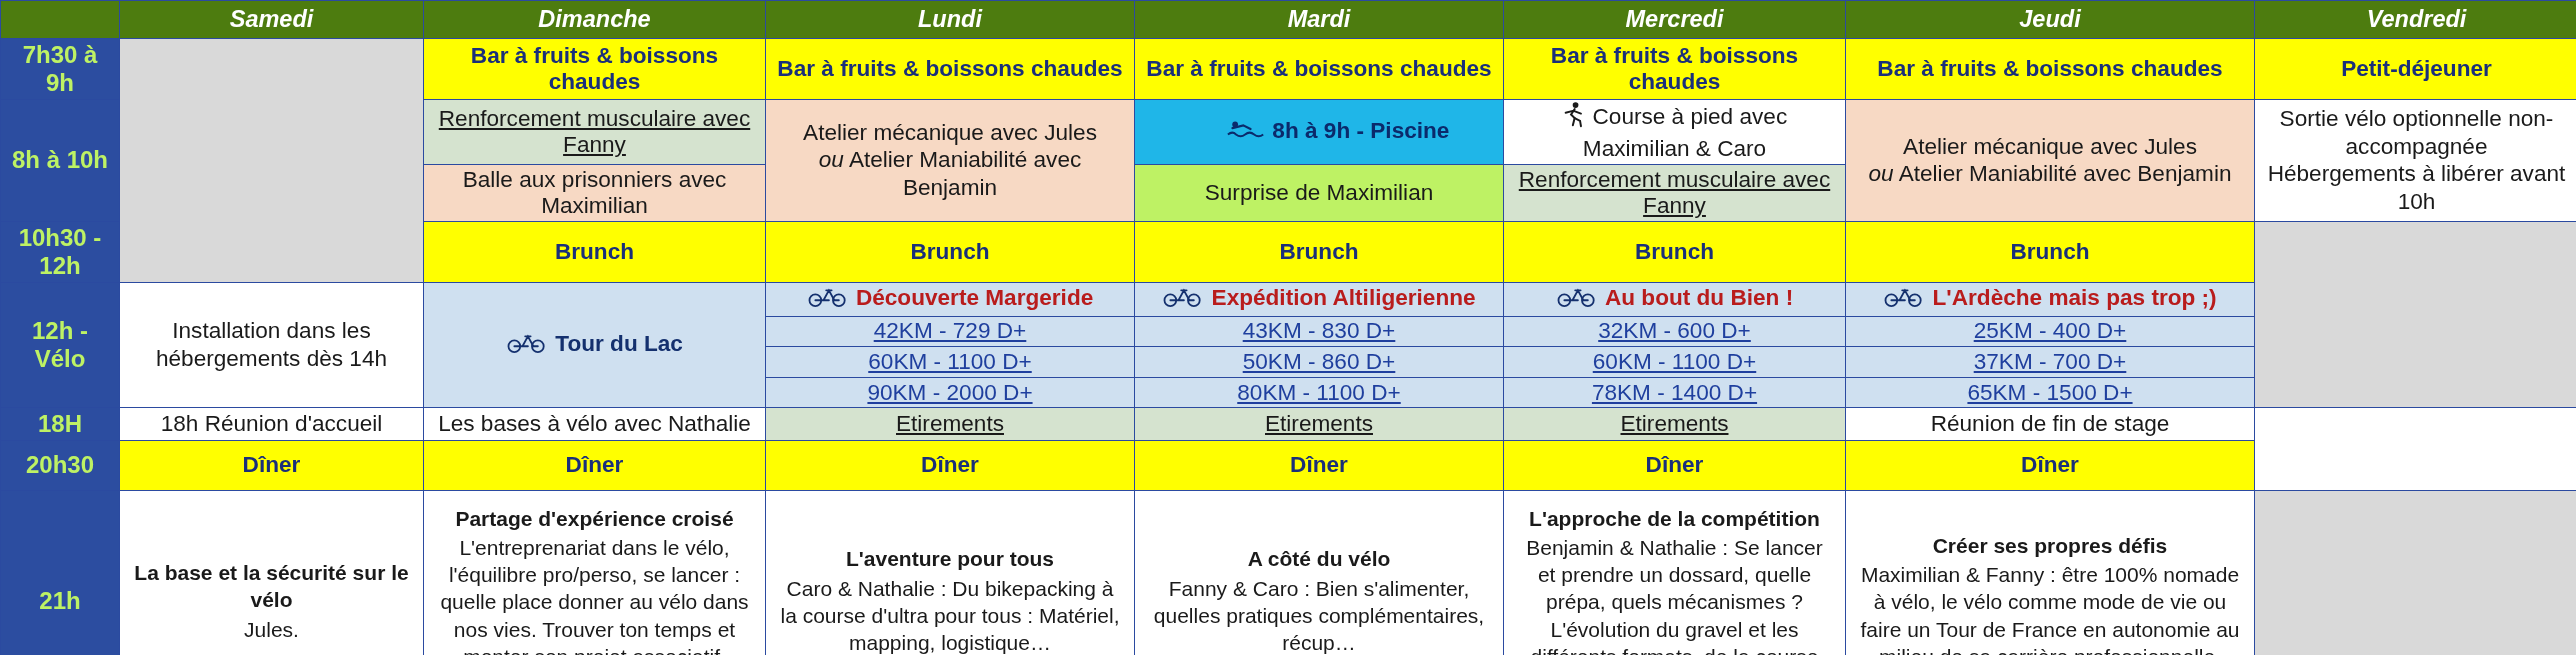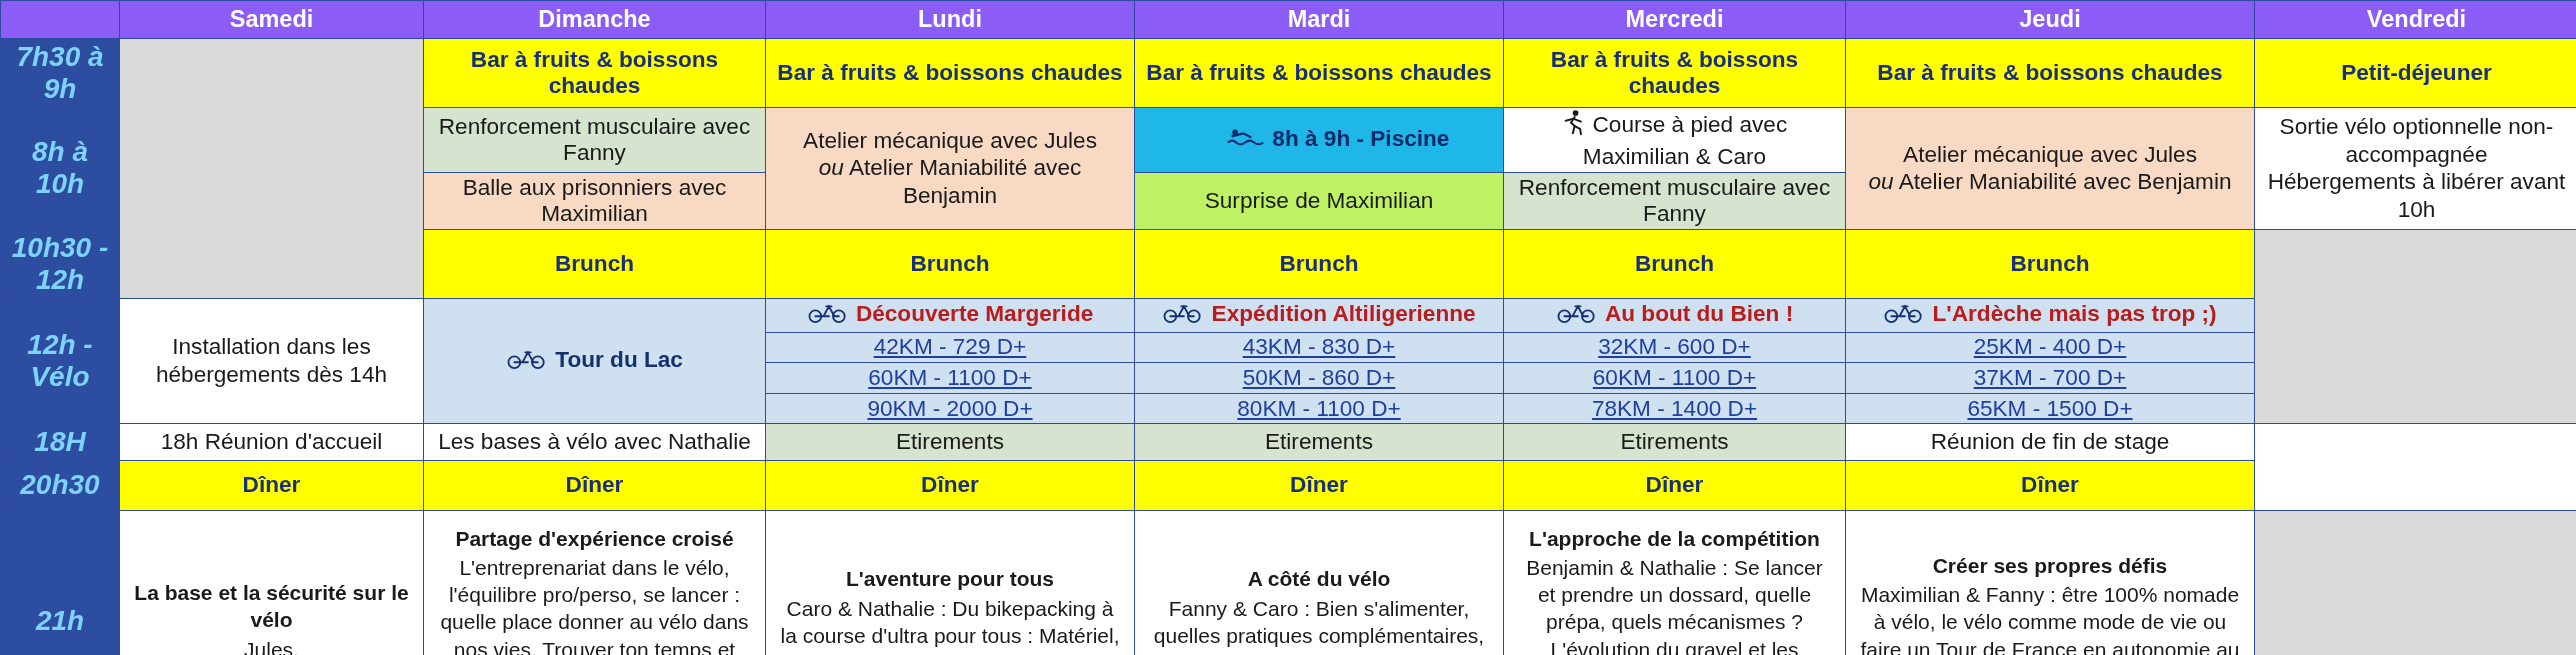--- a/index.html
+++ b/index.html
@@ -1,23 +1,23 @@
 <!DOCTYPE html>
 <html style="font-size:14.5px"><head>
 <meta charset="utf-8">
 <style>
   html,body{margin:0;padding:0;background:#ffffff;}
   body{font-family:"Liberation Sans", sans-serif;}
   .sheet{width:2576px;height:655px;position:relative;box-sizing:border-box;}
   table{border-collapse:collapse;table-layout:fixed;width:2576px;}
   td,th{border:0.9px solid #2b4aa0;vertical-align:middle;text-align:center;padding:1.8px 5.4px;box-sizing:border-box;}
-  .hdr{background:#8b5cf6;color:#ffffff;font-weight:bold;font-size:23.5px;height:38px;}
-  .timecol{background:#2c4da0;color:#7dd3fc;font-weight:bold;font-size:28px;width:119px;font-style:italic;}
+  .hdr{background:#4d7c0f;color:#ffffff;font-weight:bold;font-size:23.5px;height:38px;font-style:italic;}
+  .timecol{background:#2c4da0;color:#bef264;font-weight:bold;font-size:24px;width:119px;}
   .yellow{background:#ffff00;color:#1a2f7a;font-weight:bold;font-size:22.6px;height:50px;}
-  .green{background:#d5e3cf;color:#1a1a1a;font-size:22.6px;}
+  .green{background:#d5e3cf;color:#1a1a1a;font-size:22.6px;text-decoration:underline;}
   .peach{background:#f7d9c4;color:#1a1a1a;font-size:22.6px;}
   .pink{background:#bef264;color:#1a1a1a;font-size:22.6px;}
   .cyan{background:#1fb6e8;color:#0b2a6b;font-weight:bold;font-size:22.6px;padding-left:44px;}
   .white{background:#ffffff;color:#1a1a1a;font-size:22.6px;}
   .bluelight{background:#cfe0f0;color:#14306e;font-size:22.6px;}
   .bluehdr{background:#cfe0f0;color:#b91c1c;font-weight:bold;font-size:22.6px;}
   .grey{background:#d9d9d9;}
   .link{color:#1f3f9e;text-decoration:underline;}
   .it{font-style:italic;}
   .bold{font-weight:bold;}

